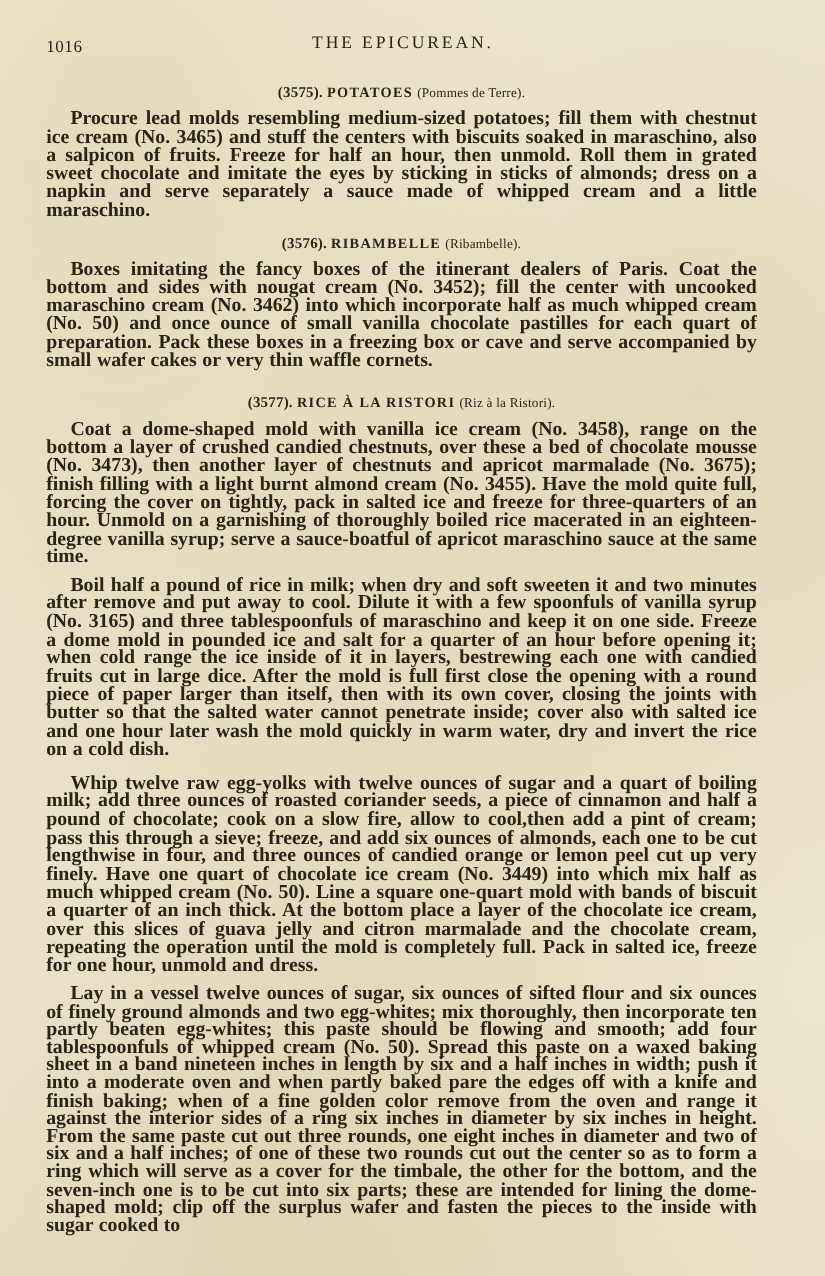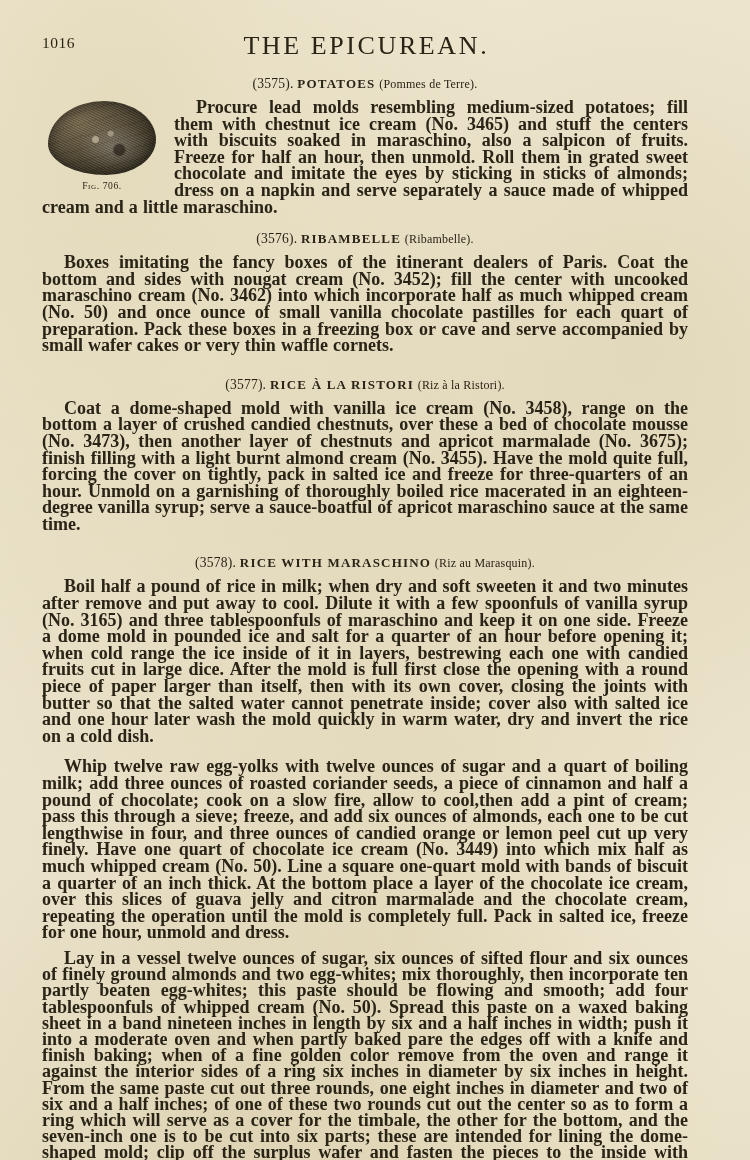--- a/index.html
+++ b/index.html
@@ -35,21 +35,21 @@
   }
   .folio {
     position: absolute;
     left: 10px;
     top: 6px;
     font-size: 15.5px;
     letter-spacing: 0.5px;
   }
   .book-title {
     text-align: center;
-    font-size: 26px;
+    font-size: 16px;
     letter-spacing: 2.6px;
     font-variant: small-caps;
     text-transform: uppercase;
     padding-top: 3px;
   }
   .book-title .period { letter-spacing: 0; }
 
   .col {
     position: relative;
     width: 646px;
@@ -57,21 +57,21 @@
   }
 
   h2.recipe-head {
     text-align: center;
     font-size: 13.6px;
     font-weight: bold;
     margin: 14px 0 7px 0;
     letter-spacing: 0.3px;
   }
   h2.recipe-head .num {
-    font-weight: normal;
+    font-weight: bold;
     letter-spacing: 0.2px;
   }
   h2.recipe-head .name {
     font-variant: small-caps;
     text-transform: uppercase;
     font-size: 13px;
     letter-spacing: 1.2px;
   }
   h2.recipe-head .french {
     font-weight: normal;
@@ -144,24 +144,20 @@
   </div>
 
   <div class="col">
 
     <h2 class="recipe-head">
       <span class="num">(3575).</span>
       <span class="name">POTATOES</span>
       <span class="french">(Pommes de Terre).</span>
     </h2>
     <div class="clearfix">
-      <div class="figure">
-        <div class="fig-img"></div>
-        <div class="fig-caption">Fig. 706.</div>
-      </div>
       <p class="body">Procure lead molds resembling medium-sized potatoes; fill them with chestnut ice cream (No. 3465) and stuff the centers with biscuits soaked in maraschino, also a salpicon of fruits.   Freeze for half an hour, then unmold.   Roll them in grated sweet chocolate and imitate the eyes by sticking in sticks of almonds; dress on a napkin and serve separately a sauce made of whipped cream and a little maraschino.</p>
     </div>
 
     <h2 class="recipe-head">
       <span class="num">(3576).</span>
       <span class="name">RIBAMBELLE</span>
       <span class="french">(Ribambelle).</span>
     </h2>
     <p class="body">Boxes imitating the fancy boxes of the itinerant dealers of Paris.   Coat the bottom and sides with nougat cream (No. 3452); fill the center with uncooked maraschino cream (No. 3462) into which incorporate half as much whipped cream (No. 50) and once ounce of small vanilla chocolate pastilles for each quart of preparation.   Pack these boxes in a freezing box or cave and serve accompanied by small wafer cakes or very thin waffle cornets.</p>
 
@@ -169,25 +165,20 @@
 
     <h2 class="recipe-head">
       <span class="num">(3577).</span>
       <span class="name">RICE À LA RISTORI</span>
       <span class="french">(Riz à la Ristori).</span>
     </h2>
     <p class="body">Coat a dome-shaped mold with vanilla ice cream (No. 3458), range on the bottom a layer of crushed candied chestnuts, over these a bed of chocolate mousse (No. 3473), then another layer of chestnuts and apricot marmalade (No. 3675); finish filling with a light burnt almond cream (No. 3455).   Have the mold quite full, forcing the cover on tightly, pack in salted ice and freeze for three-quarters of an hour.   Unmold on a garnishing of thoroughly boiled rice macerated in an eighteen-degree vanilla syrup; serve a sauce-boatful of apricot maraschino sauce at the same time.</p>
 
     <div class="gap-md"></div>
 
-    <h2 class="recipe-head">
-      <span class="num">(3578).</span>
-      <span class="name">RICE WITH MARASCHINO</span>
-      <span class="french">(Riz au Marasquin).</span>
-    </h2>
     <p class="body">Boil half a pound of rice in milk; when dry and soft sweeten it and two minutes after remove and put away to cool.   Dilute it with a few spoonfuls of vanilla syrup (No. 3165) and three tablespoonfuls of maraschino and keep it on one side.   Freeze a dome mold in pounded ice and salt for a quarter of an hour before opening it; when cold range the ice inside of it in layers, bestrewing each one with candied fruits cut in large dice.   After the mold is full first close the opening with a round piece of paper larger than itself, then with its own cover, closing the joints with butter so that the salted water cannot penetrate inside; cover also with salted ice and one hour later wash the mold quickly in warm water, dry and invert the rice on a cold dish.</p>
 
     <div class="gap-lg"></div>
 
     <p class="body">Whip twelve raw egg-yolks with twelve ounces of sugar and a quart of boiling milk; add three ounces of roasted coriander seeds, a piece of cinnamon and half a pound of chocolate; cook on a slow fire, allow to cool,then add a pint of cream; pass this through a sieve; freeze, and add six ounces of almonds, each one to be cut lengthwise in four, and three ounces of candied orange or lemon peel cut up very finely.   Have one quart of chocolate ice cream (No. 3449) into which mix half as much whipped cream (No. 50).   Line a square one-quart mold with bands of biscuit a quarter of an inch thick.   At the bottom place a layer of the chocolate ice cream, over this slices of guava jelly and citron marmalade and the chocolate cream, repeating the operation until the mold is completely full.   Pack in salted ice, freeze for one hour, unmold and dress.</p>
 
     <div class="gap-md"></div>
 
     <p class="body tight">Lay in a vessel twelve ounces of sugar, six ounces of sifted flour and six ounces of finely ground almonds and two egg-whites; mix thoroughly, then incorporate ten partly beaten egg-whites; this paste should be flowing and smooth; add four tablespoonfuls of whipped cream (No. 50).   Spread this paste on a waxed baking sheet in a band nineteen inches in length by six and a half inches in width; push it into a moderate oven and when partly baked pare the edges off with a knife and finish baking; when of a fine golden color remove from the oven and range it against the interior sides of a ring six inches in diameter by six inches in height.   From the same paste cut out three rounds, one eight inches in diameter and two of six and a half inches; of one of these two rounds cut out the center so as to form a ring which will serve as a cover for the timbale, the other for the bottom, and the seven-inch one is to be cut into six parts; these are intended for lining the dome-shaped mold; clip off the surplus wafer and fasten the pieces to the inside with sugar cooked to</p>
 

